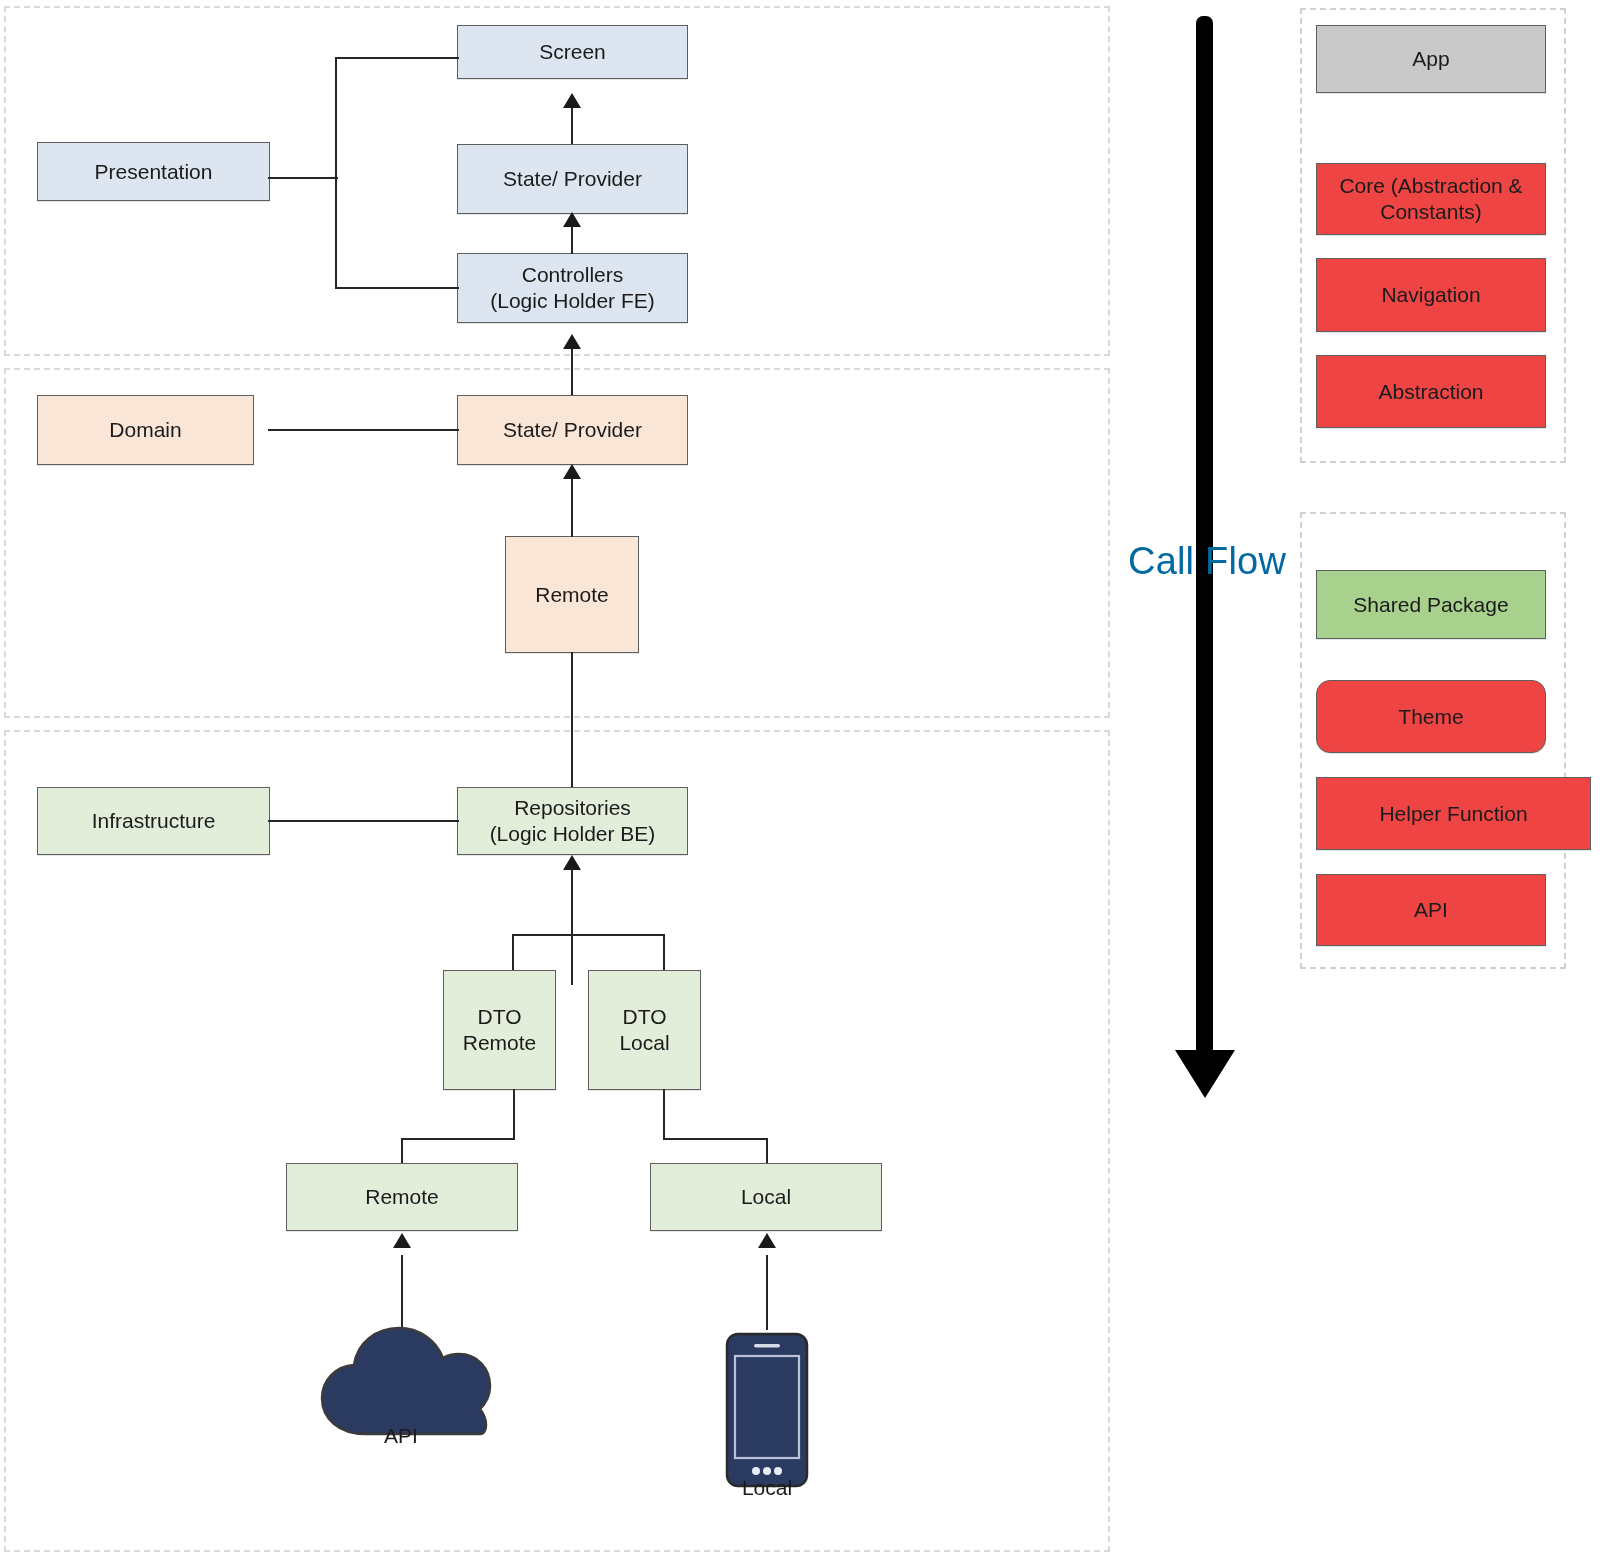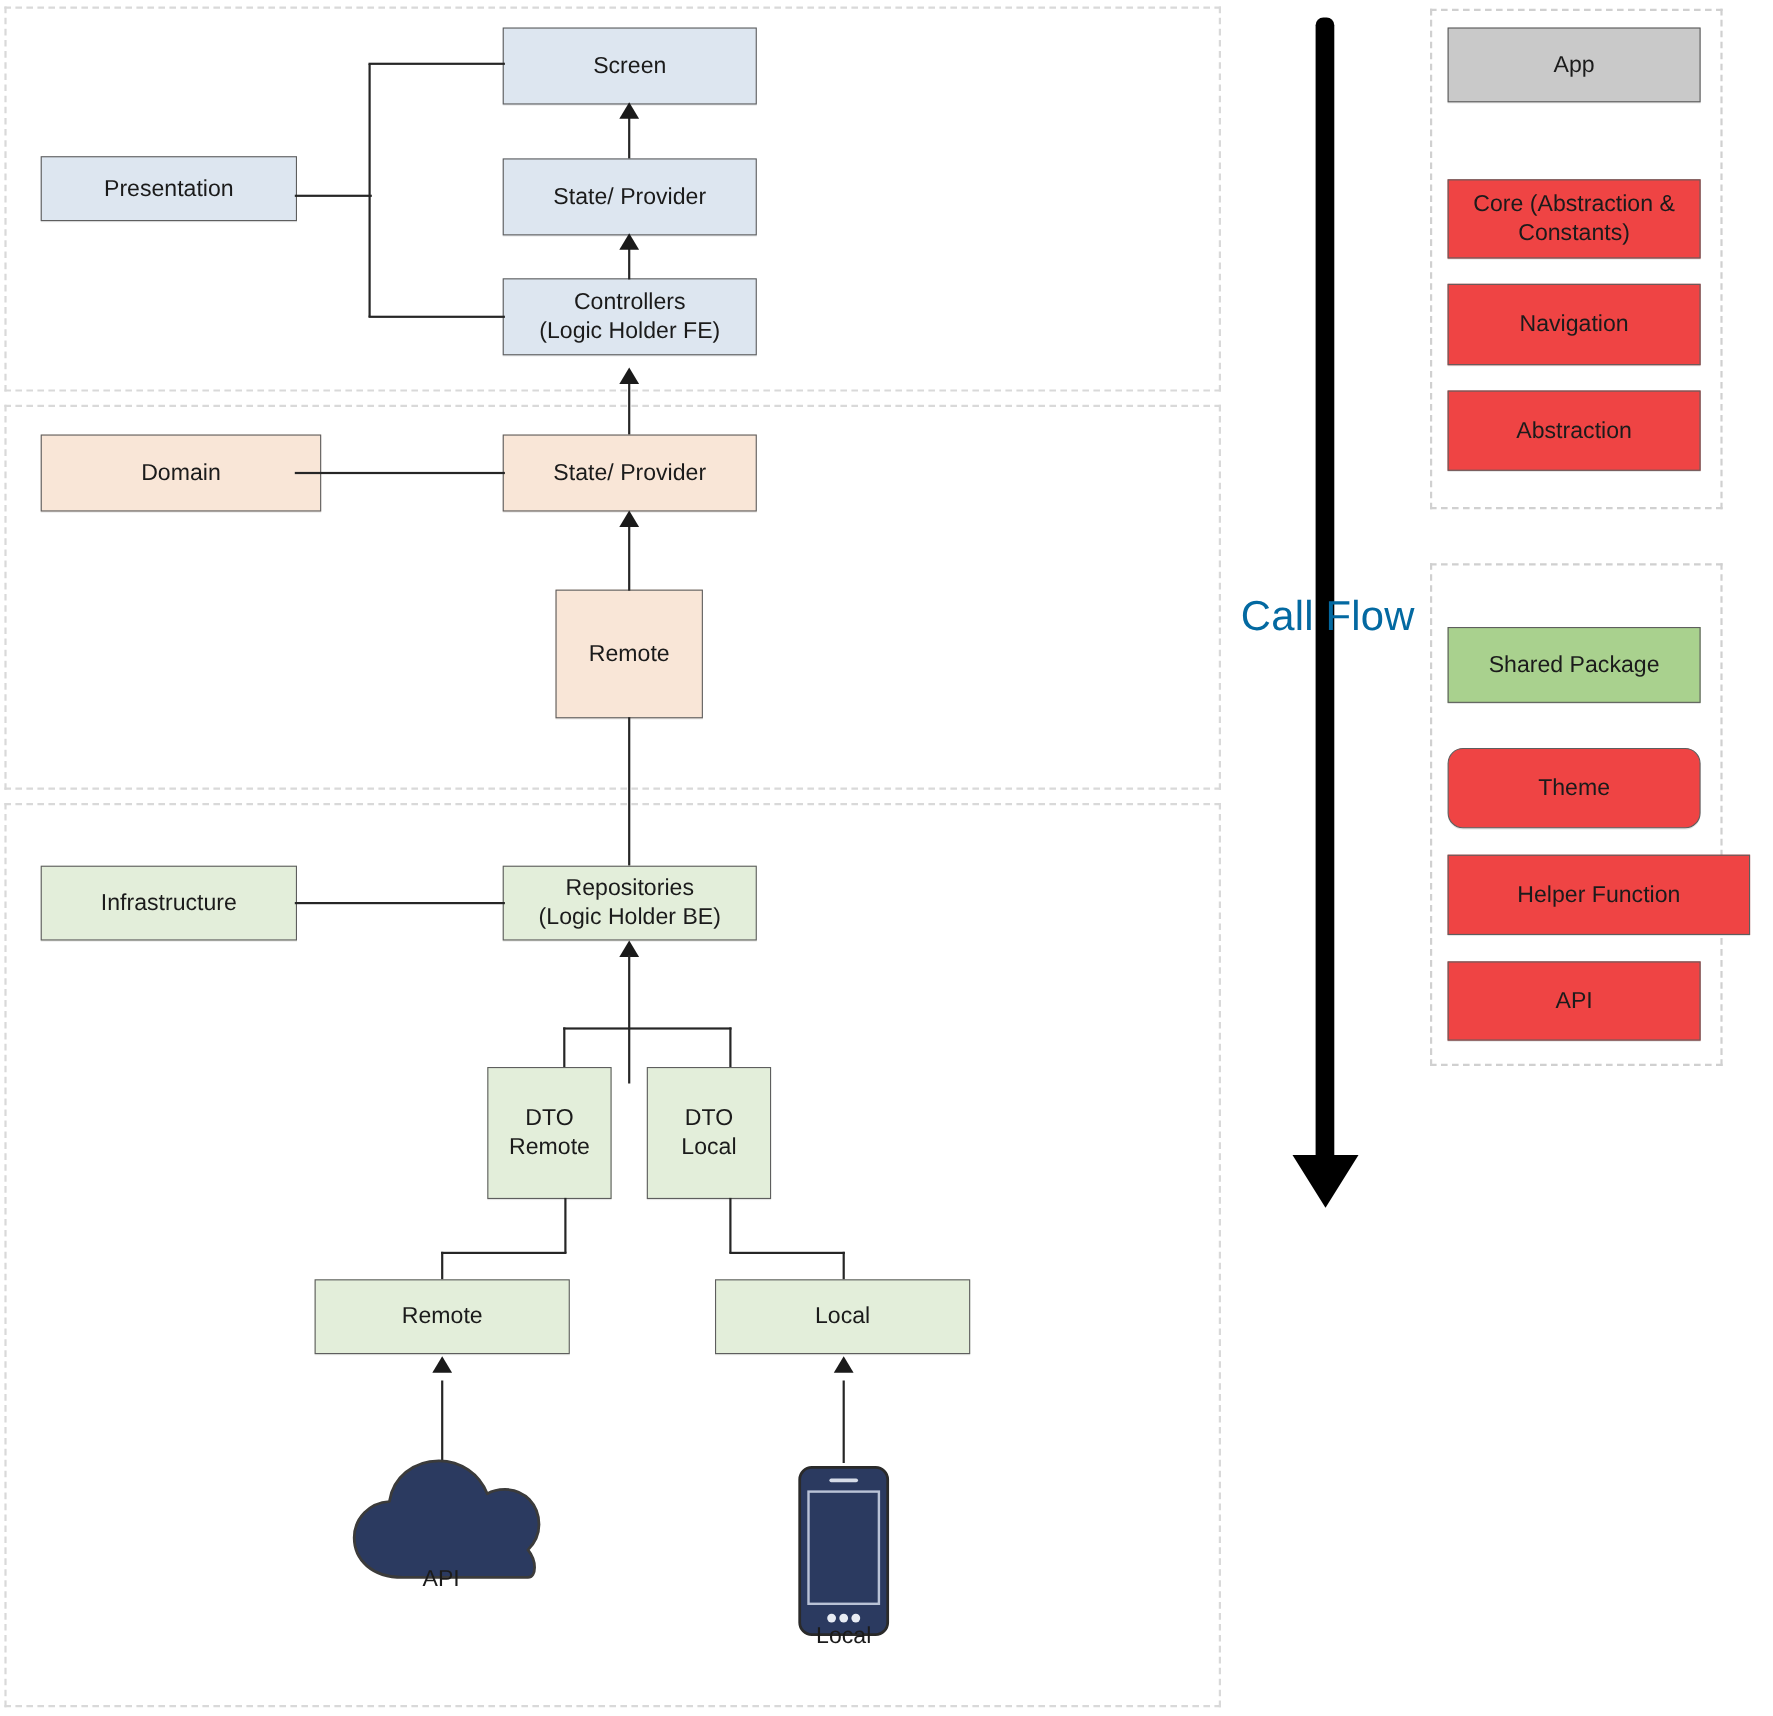--- a/index.html
+++ b/index.html
@@ -109,42 +109,42 @@
 <body>
 
 <div id="canvas">
 
   <div class="layer-band" style="left:4px; top:6px; width:1106px; height:350px;"></div>
   <div class="layer-band" style="left:4px; top:368px; width:1106px; height:350px;"></div>
   <div class="layer-band" style="left:4px; top:730px; width:1106px; height:822px;"></div>
 
   <div class="node fill-blue" style="left:37px; top:142px; width:233px; height:59px;">Presentation</div>
 
-  <div class="node fill-blue" style="left:457px; top:25px; width:231px; height:70px;">Screen</div>
+  <div class="node fill-blue" style="left:457px; top:25px; width:231px; height:54px;">Screen</div>
 
   <div class="node fill-blue" style="left:457px; top:144px; width:231px; height:70px;">State/ Provider</div>
 
   <div class="node fill-blue" style="left:457px; top:253px; width:231px; height:70px;">Controllers
 (Logic Holder FE)</div>
 
   <div class="ln-h" style="left:268px; top:177px; width:70px;"></div>
   <div class="ln-v" style="left:335px; top:58px; width:2.4px; height:230px;"></div>
   <div class="ln-h" style="left:335px; top:57px; width:124px;"></div>
   <div class="ln-h" style="left:335px; top:287px; width:124px;"></div>
 
   <div class="ln-v" style="left:571px; top:224px; height:30px;"></div>
   <div class="arrow-up" style="left:563px; top:212px;"></div>
 
   <div class="ln-v" style="left:571px; top:106px; height:38px;"></div>
   <div class="arrow-up" style="left:563px; top:93px;"></div>
 
   <div class="ln-v" style="left:571px; top:347px; height:50px;"></div>
   <div class="arrow-up" style="left:563px; top:334px;"></div>
 
-  <div class="node fill-orange" style="left:37px; top:395px; width:255px; height:70px;">Domain</div>
+  <div class="node fill-orange" style="left:37px; top:395px; width:217px; height:70px;">Domain</div>
 
   <div class="node fill-orange" style="left:457px; top:395px; width:231px; height:70px;">State/ Provider</div>
 
   <div class="node fill-orange" style="left:505px; top:536px; width:134px; height:117px;">Remote</div>
 
   <div class="ln-h" style="left:268px; top:429px; width:191px;"></div>
 
   <div class="ln-v" style="left:571px; top:477px; height:60px;"></div>
   <div class="arrow-up" style="left:563px; top:464px;"></div>
 

